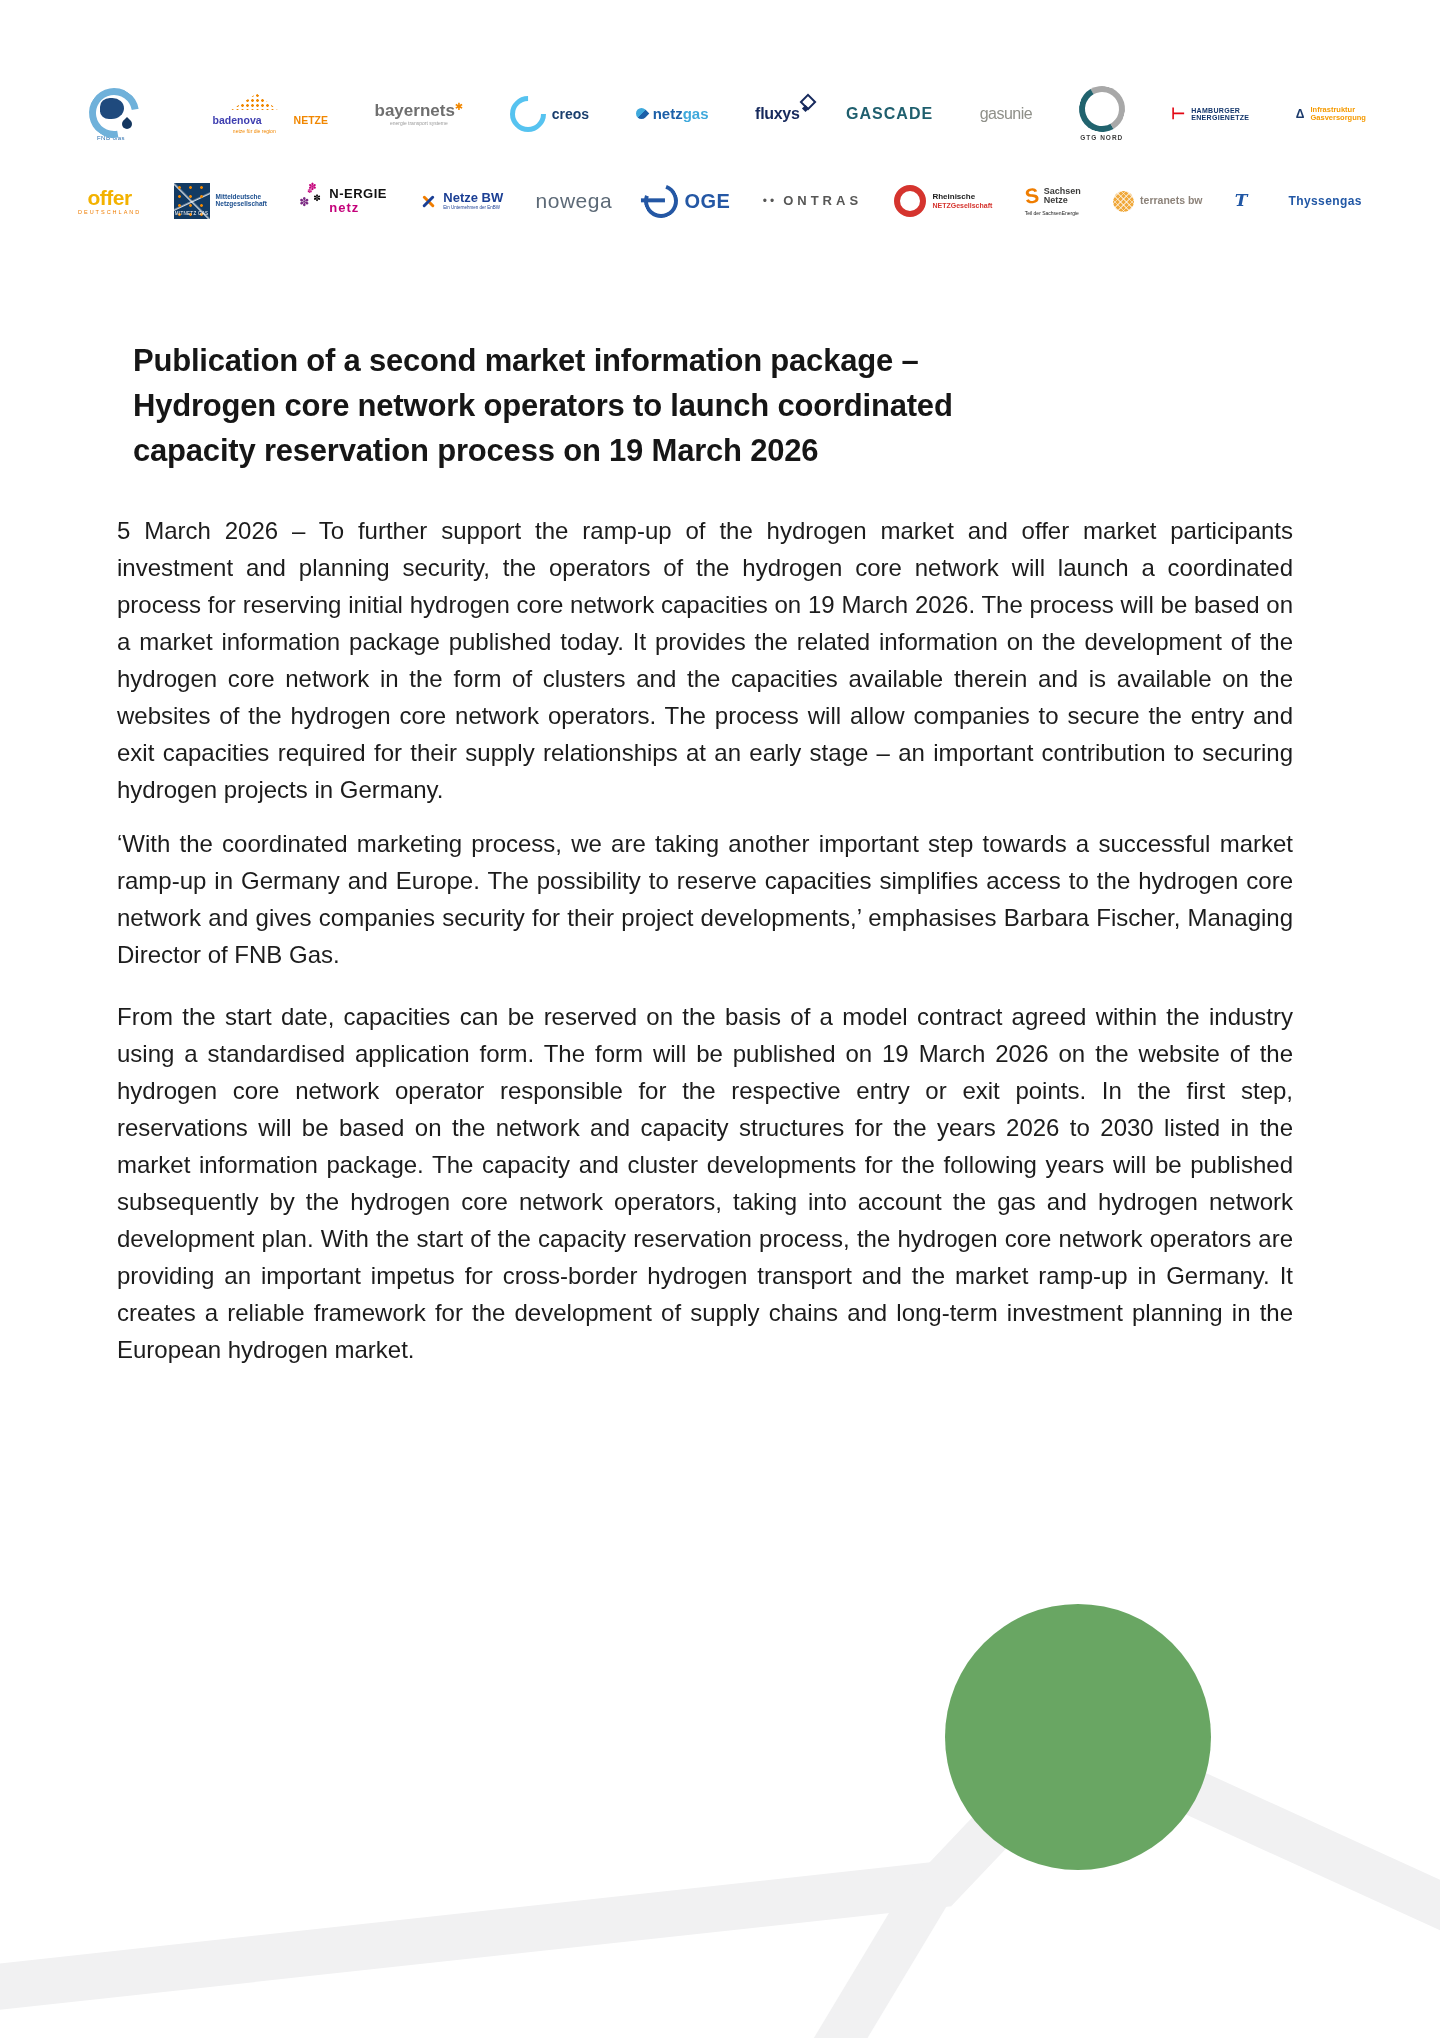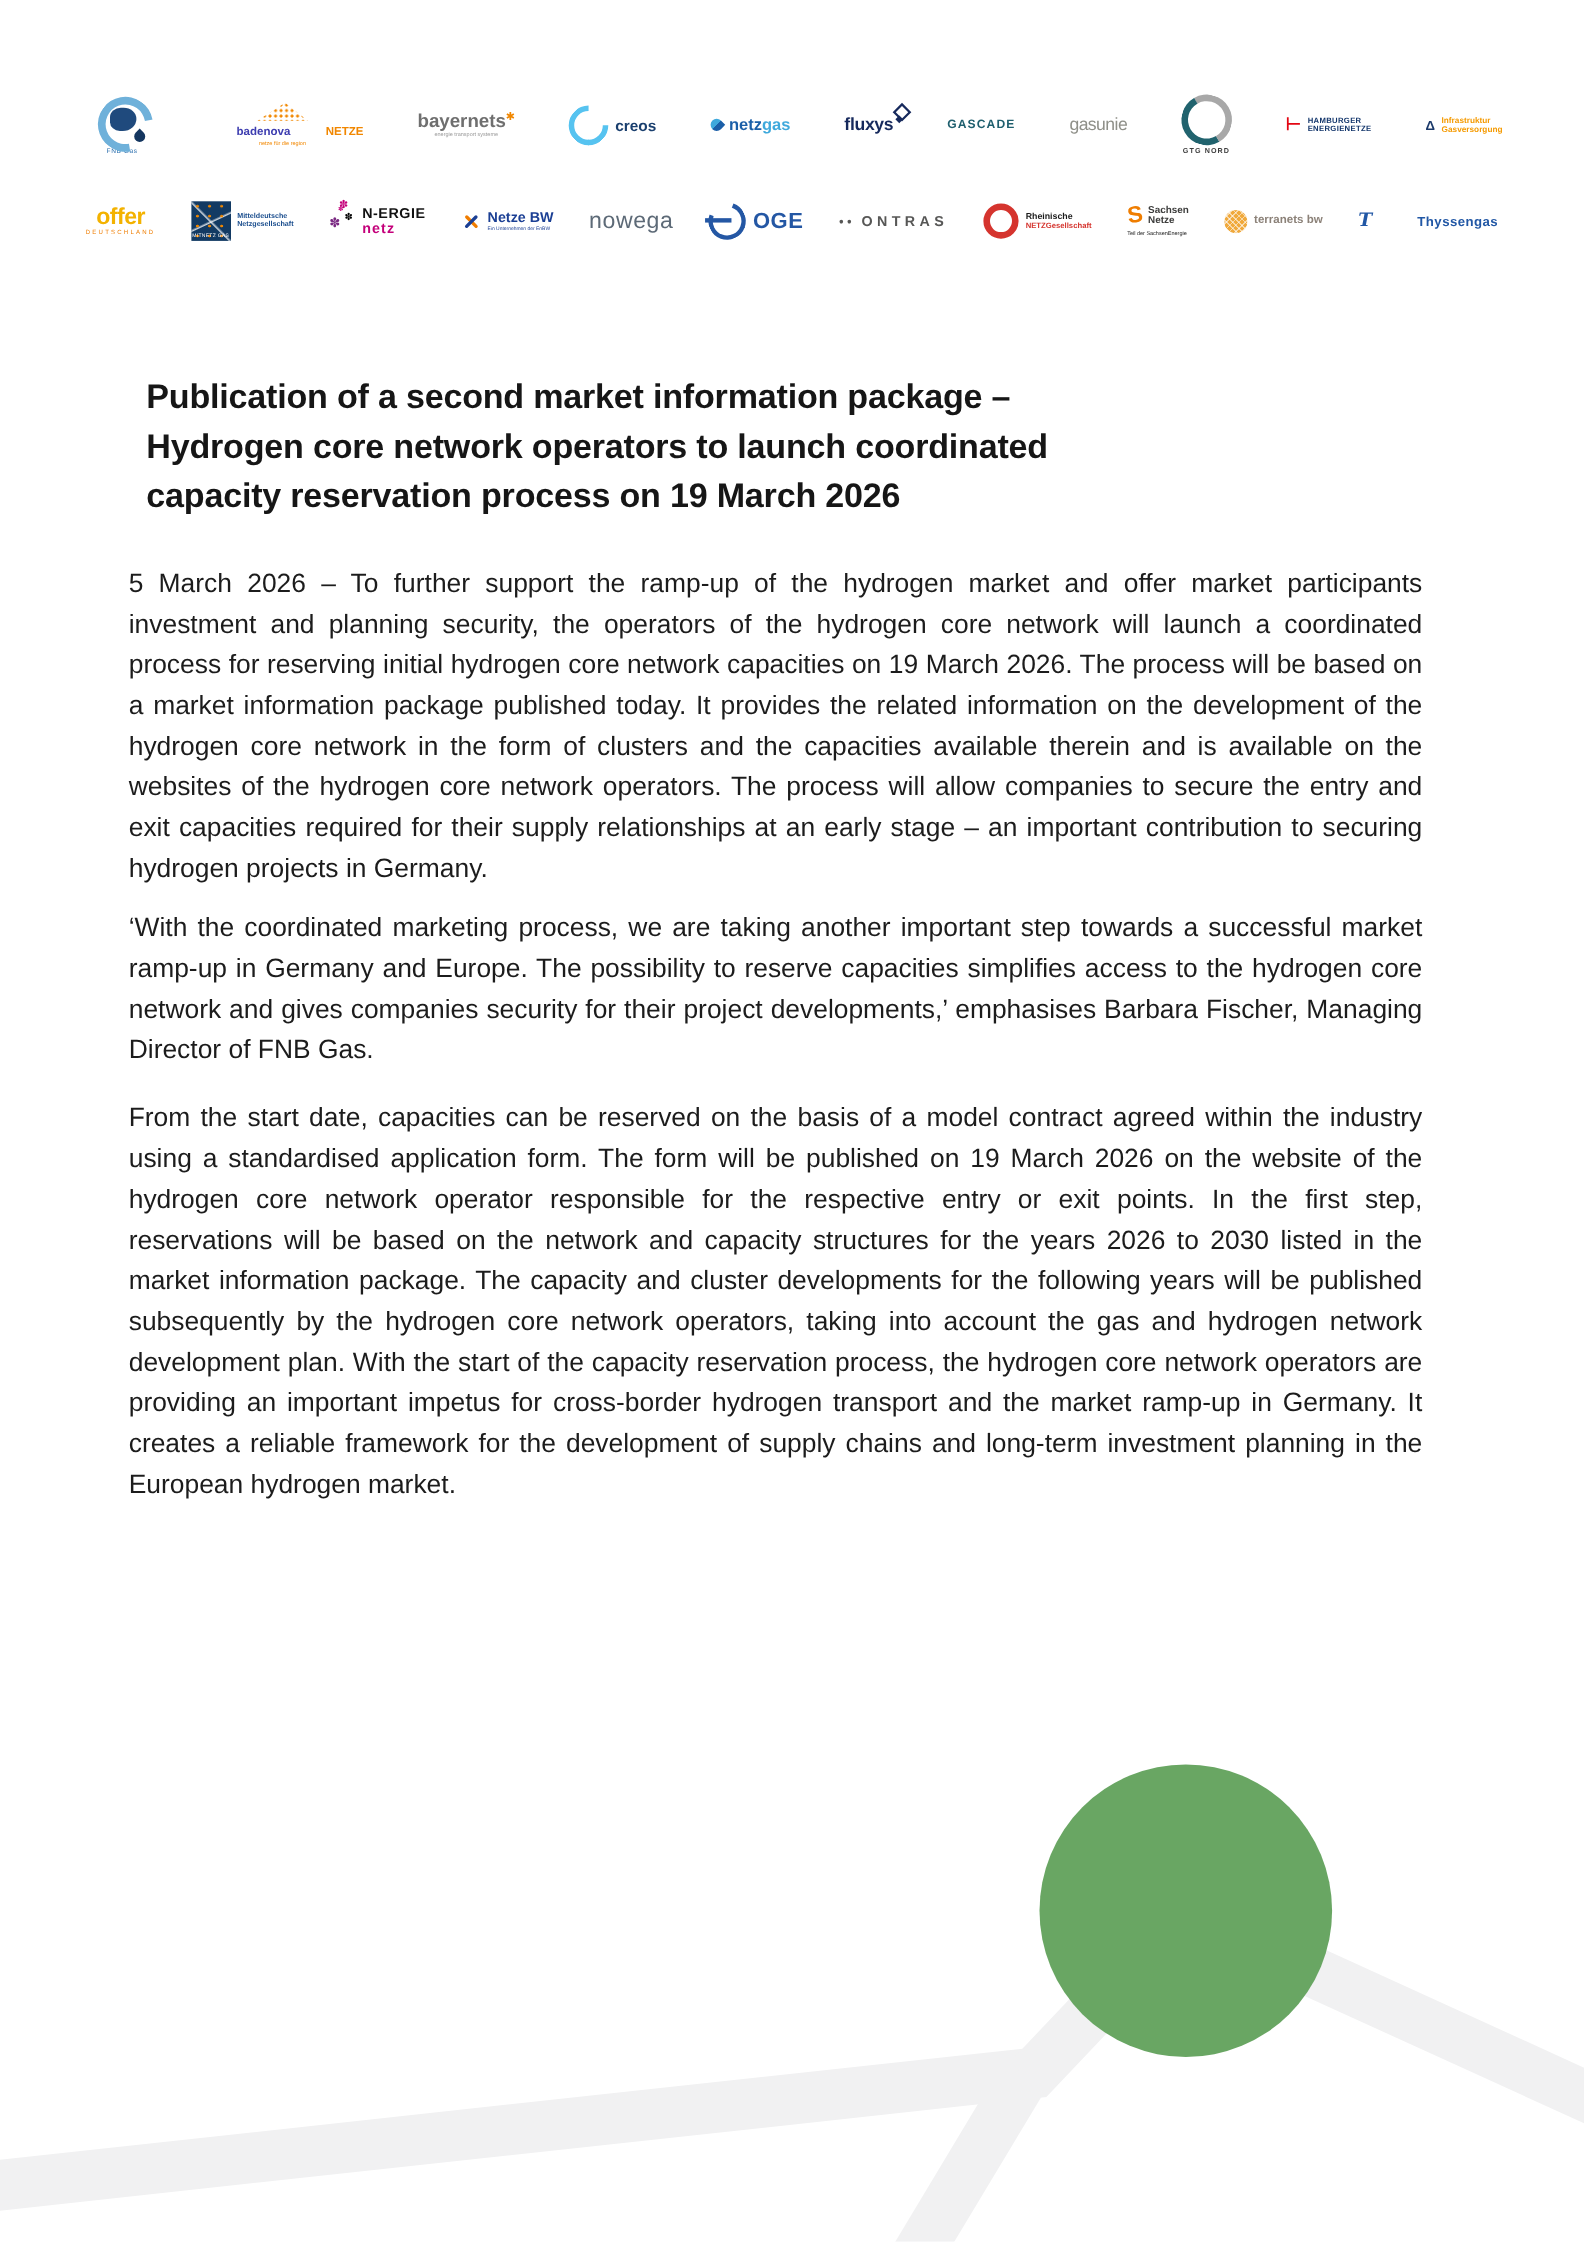--- a/index.html
+++ b/index.html
@@ -44,21 +44,21 @@
   .fg-name{font-size:15px;font-weight:700;color:#1b5fa8;}
   .fg-gas{color:#3fa9dc;}
 
   
   .fx-wrap{position:relative;}
   .fx-name{font-size:16px;font-weight:800;color:#16295c;letter-spacing:-.3px;}
   .fx-link{position:absolute;right:-14px;top:-10px;width:8px;height:8px;border:2px solid #16295c;transform:rotate(45deg);}
   .fx-link2{position:absolute;right:-8px;top:0px;width:5px;height:5px;background:#16295c;transform:rotate(45deg);}
 
   
-  .gc-name{font-size:11px;font-weight:900;color:#1f5f6e;letter-spacing:1px;}
+  .gc-name{font-size:16px;font-weight:900;color:#1f5f6e;letter-spacing:1px;}
 
   
   .gu-name{font-size:16px;font-weight:500;color:#8f9089;letter-spacing:-.5px;}
 
   
   .gtg-icon{width:34px;height:34px;border:6px solid #a8a8a8;border-radius:50%;
             border-left-color:#21636e;border-bottom-color:#21636e;transform:rotate(15deg);}
   .gtg-name{font-size:6.5px;font-weight:700;color:#3d3d3d;letter-spacing:1px;margin-top:3px;}
 
   

